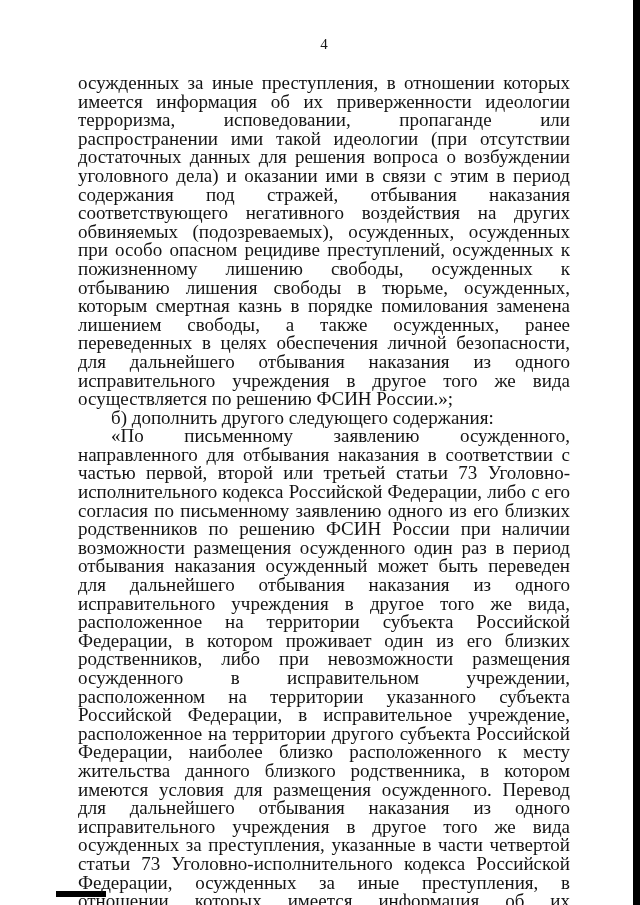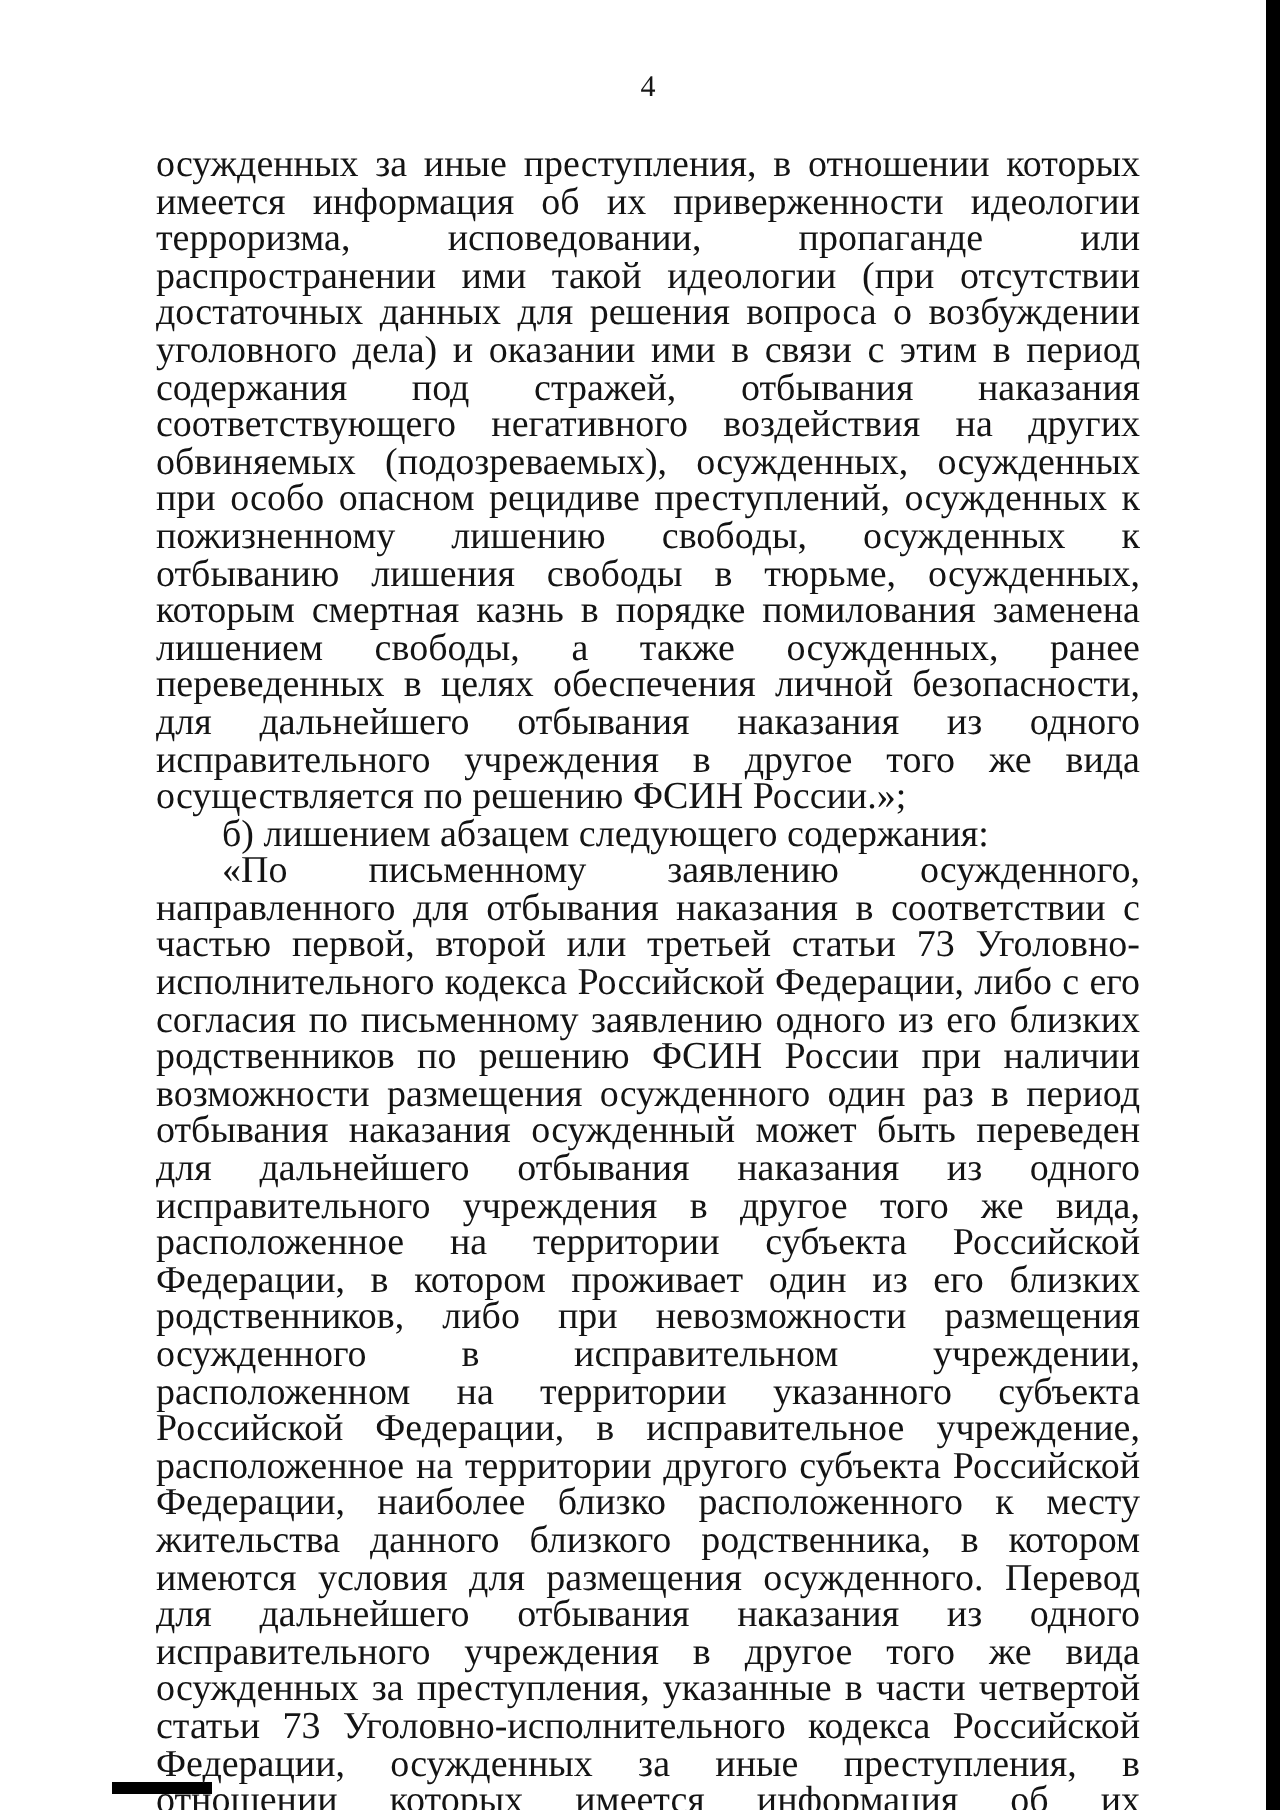--- a/index.html
+++ b/index.html
@@ -66,17 +66,17 @@
 
 <div class="page">
 
   <div class="scan-bar-right"></div>
   <div class="scan-mark-bottom"></div>
 
   <div class="page-number">4</div>
 
   <div class="content">
     <p class="para">осужденных за иные преступления, в отношении которых имеется информация об их приверженности идеологии терроризма, исповедовании, пропаганде или распространении ими такой идеологии (при отсутствии достаточных данных для решения вопроса о возбуждении уголовного дела) и оказании ими в связи с этим в период содержания под стражей, отбывания наказания соответствующего негативного воздействия на других обвиняемых (подозреваемых), осужденных, осужденных при особо опасном рецидиве преступлений, осужденных к пожизненному лишению свободы, осужденных к отбыванию лишения свободы в тюрьме, осужденных, которым смертная казнь в порядке помилования заменена лишением свободы, а также осужденных, ранее переведенных в целях обеспечения личной безопасности, для дальнейшего отбывания наказания из одного исправительного учреждения в другое того же вида осуществляется по решению ФСИН России.»;</p>
-    <p class="para indent">б) лишением абзацем следующего содержания:</p>
+    <p class="para indent">б) дополнить другого следующего содержания:</p>
     <p class="para indent">«По письменному заявлению осужденного, направленного для отбывания наказания в соответствии с частью первой, второй или третьей статьи 73 Уголовно-исполнительного кодекса Российской Федерации, либо с его согласия по письменному заявлению одного из его близких родственников по решению ФСИН России при наличии возможности размещения осужденного один раз в период отбывания наказания осужденный может быть переведен для дальнейшего отбывания наказания из одного исправительного учреждения в другое того же вида, расположенное на территории субъекта Российской Федерации, в котором проживает один из его близких родственников, либо при невозможности размещения осужденного в исправительном учреждении, расположенном на территории указанного субъекта Российской Федерации, в исправительное учреждение, расположенное на территории другого субъекта Российской Федерации, наиболее близко расположенного к месту жительства данного близкого родственника, в котором имеются условия для размещения осужденного. Перевод для дальнейшего отбывания наказания из одного исправительного учреждения в другое того же вида осужденных за преступления, указанные в части четвертой статьи 73 Уголовно-исполнительного кодекса Российской Федерации, осужденных за иные преступления, в отношении которых имеется информация об их приверженности идеологии терроризма, исповедовании, пропаганде или распространении ими такой идеологии (при отсутствии достаточных данных для решения вопроса о возбуждении уголовного дела) и оказании ими в связи с этим в период содержания под стражей, отбывания наказания соответствующего негативного воздействия на других обвиняемых (подозреваемых), осужденных, осужденных при особо опасном рецидиве преступлений,</p>
   </div>
 
 </div>
 
 </body></html>

